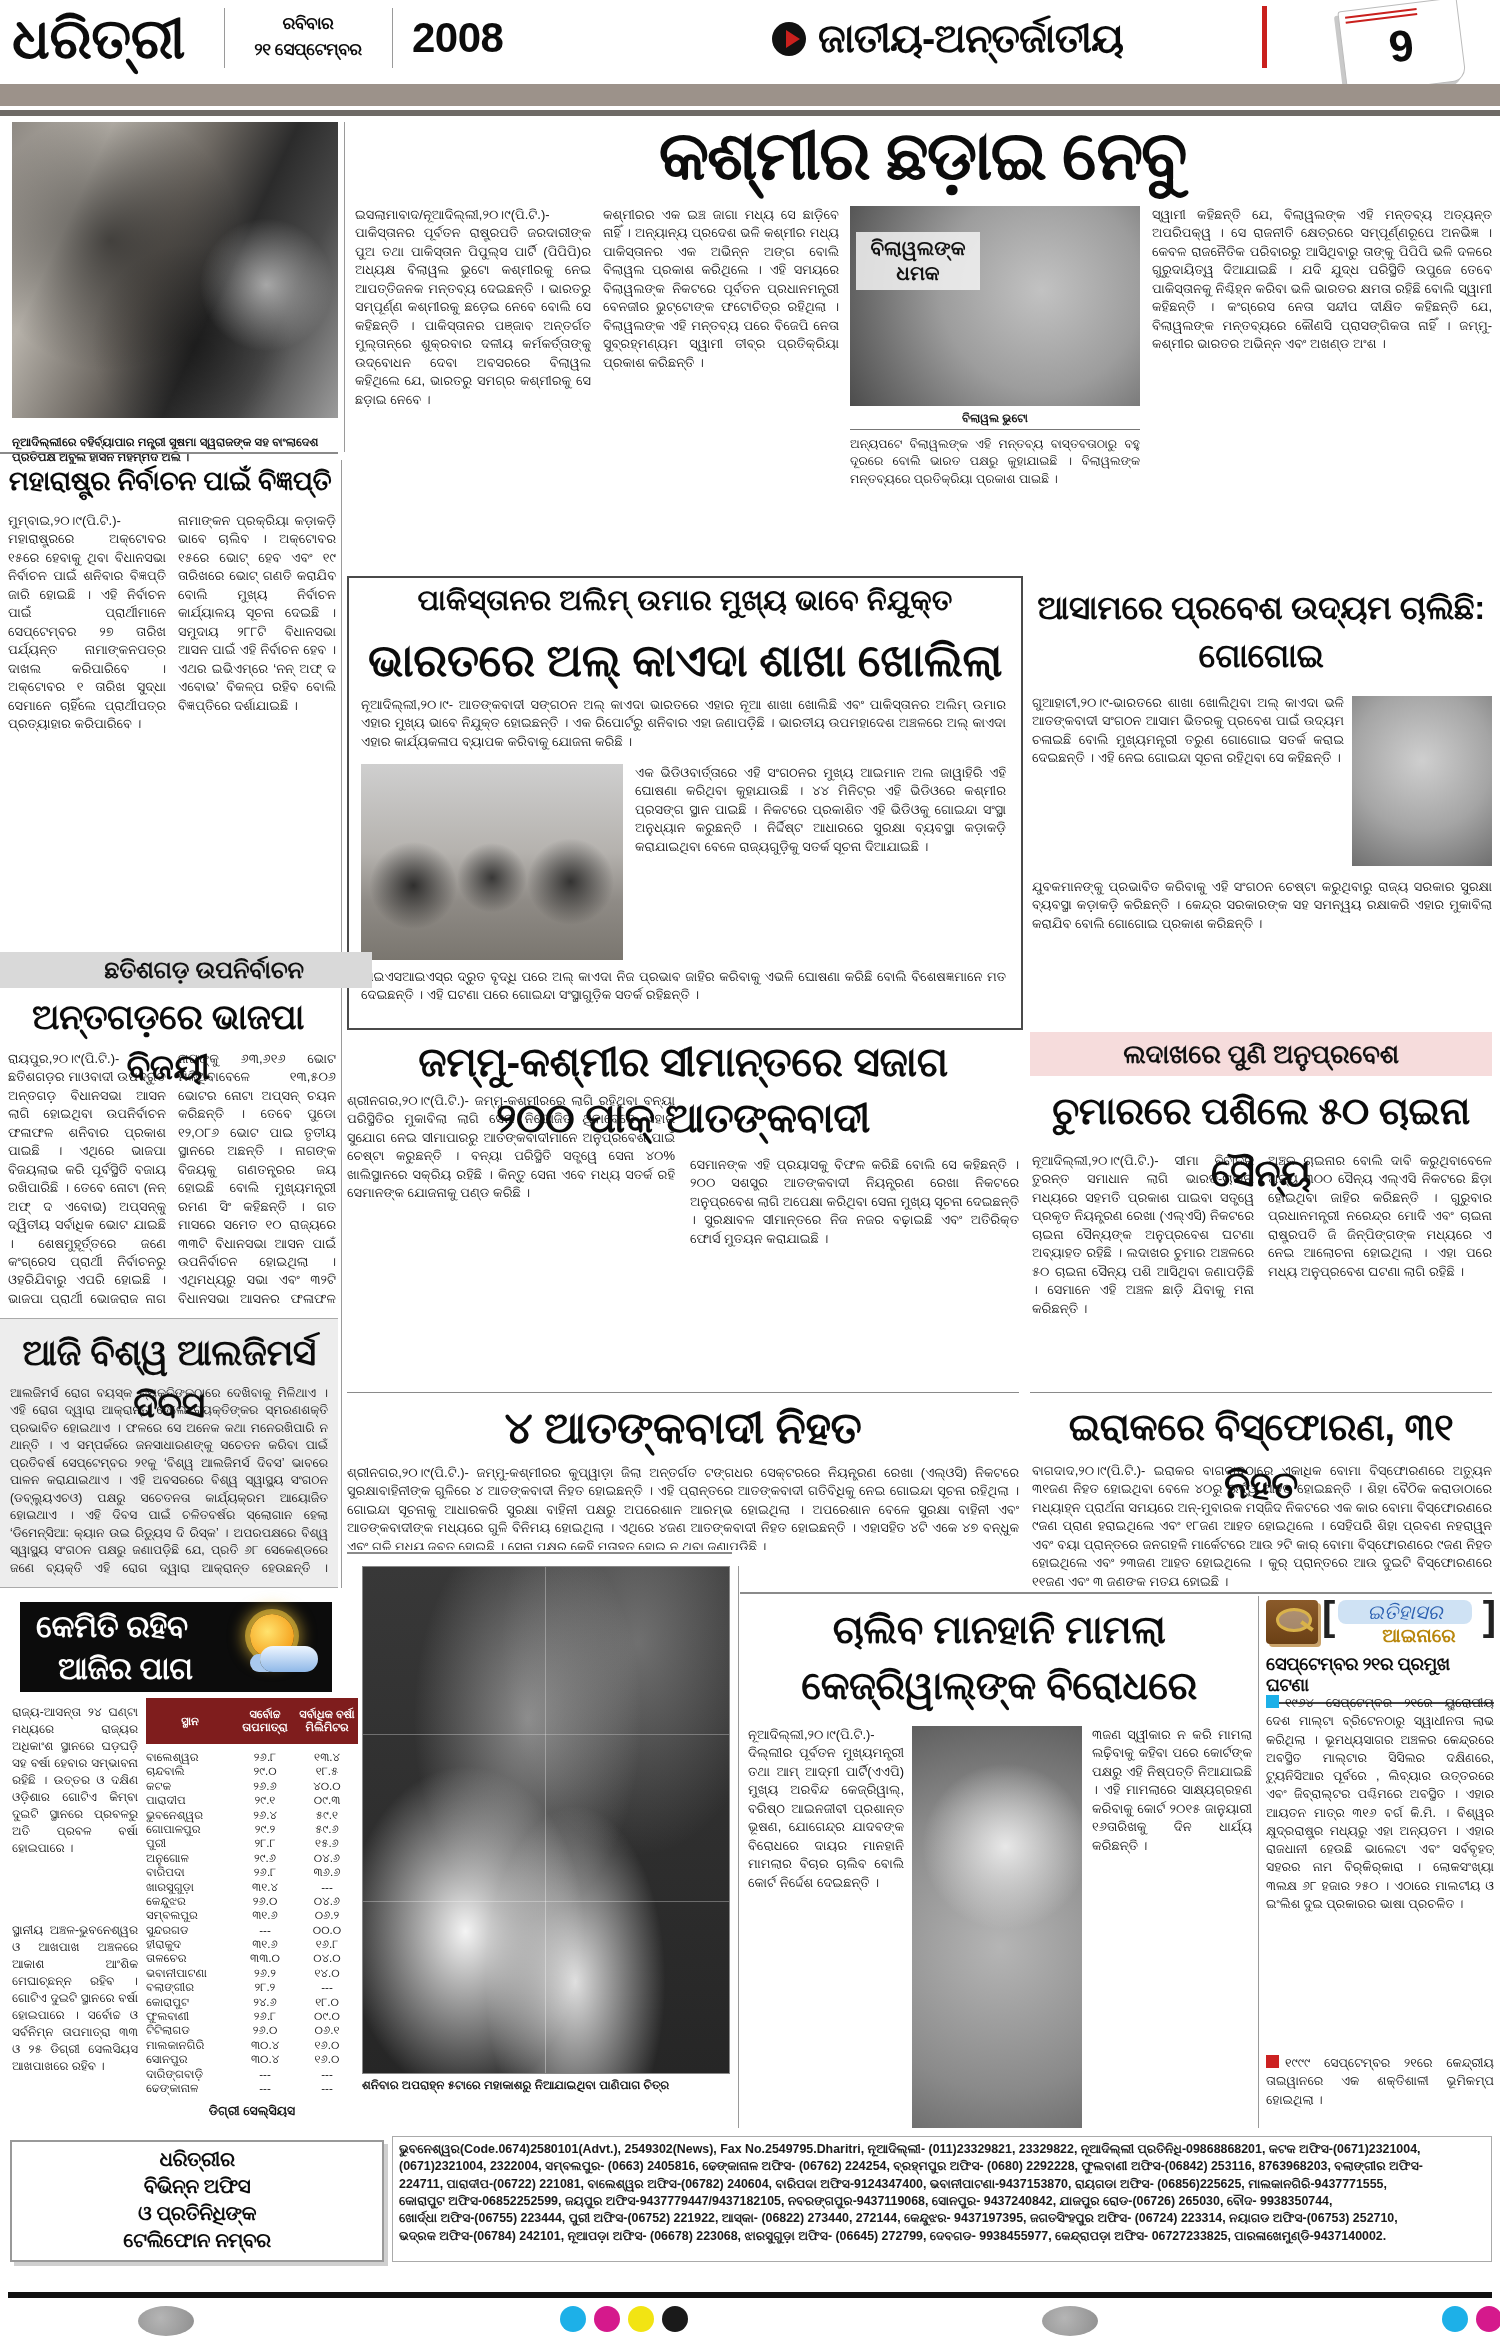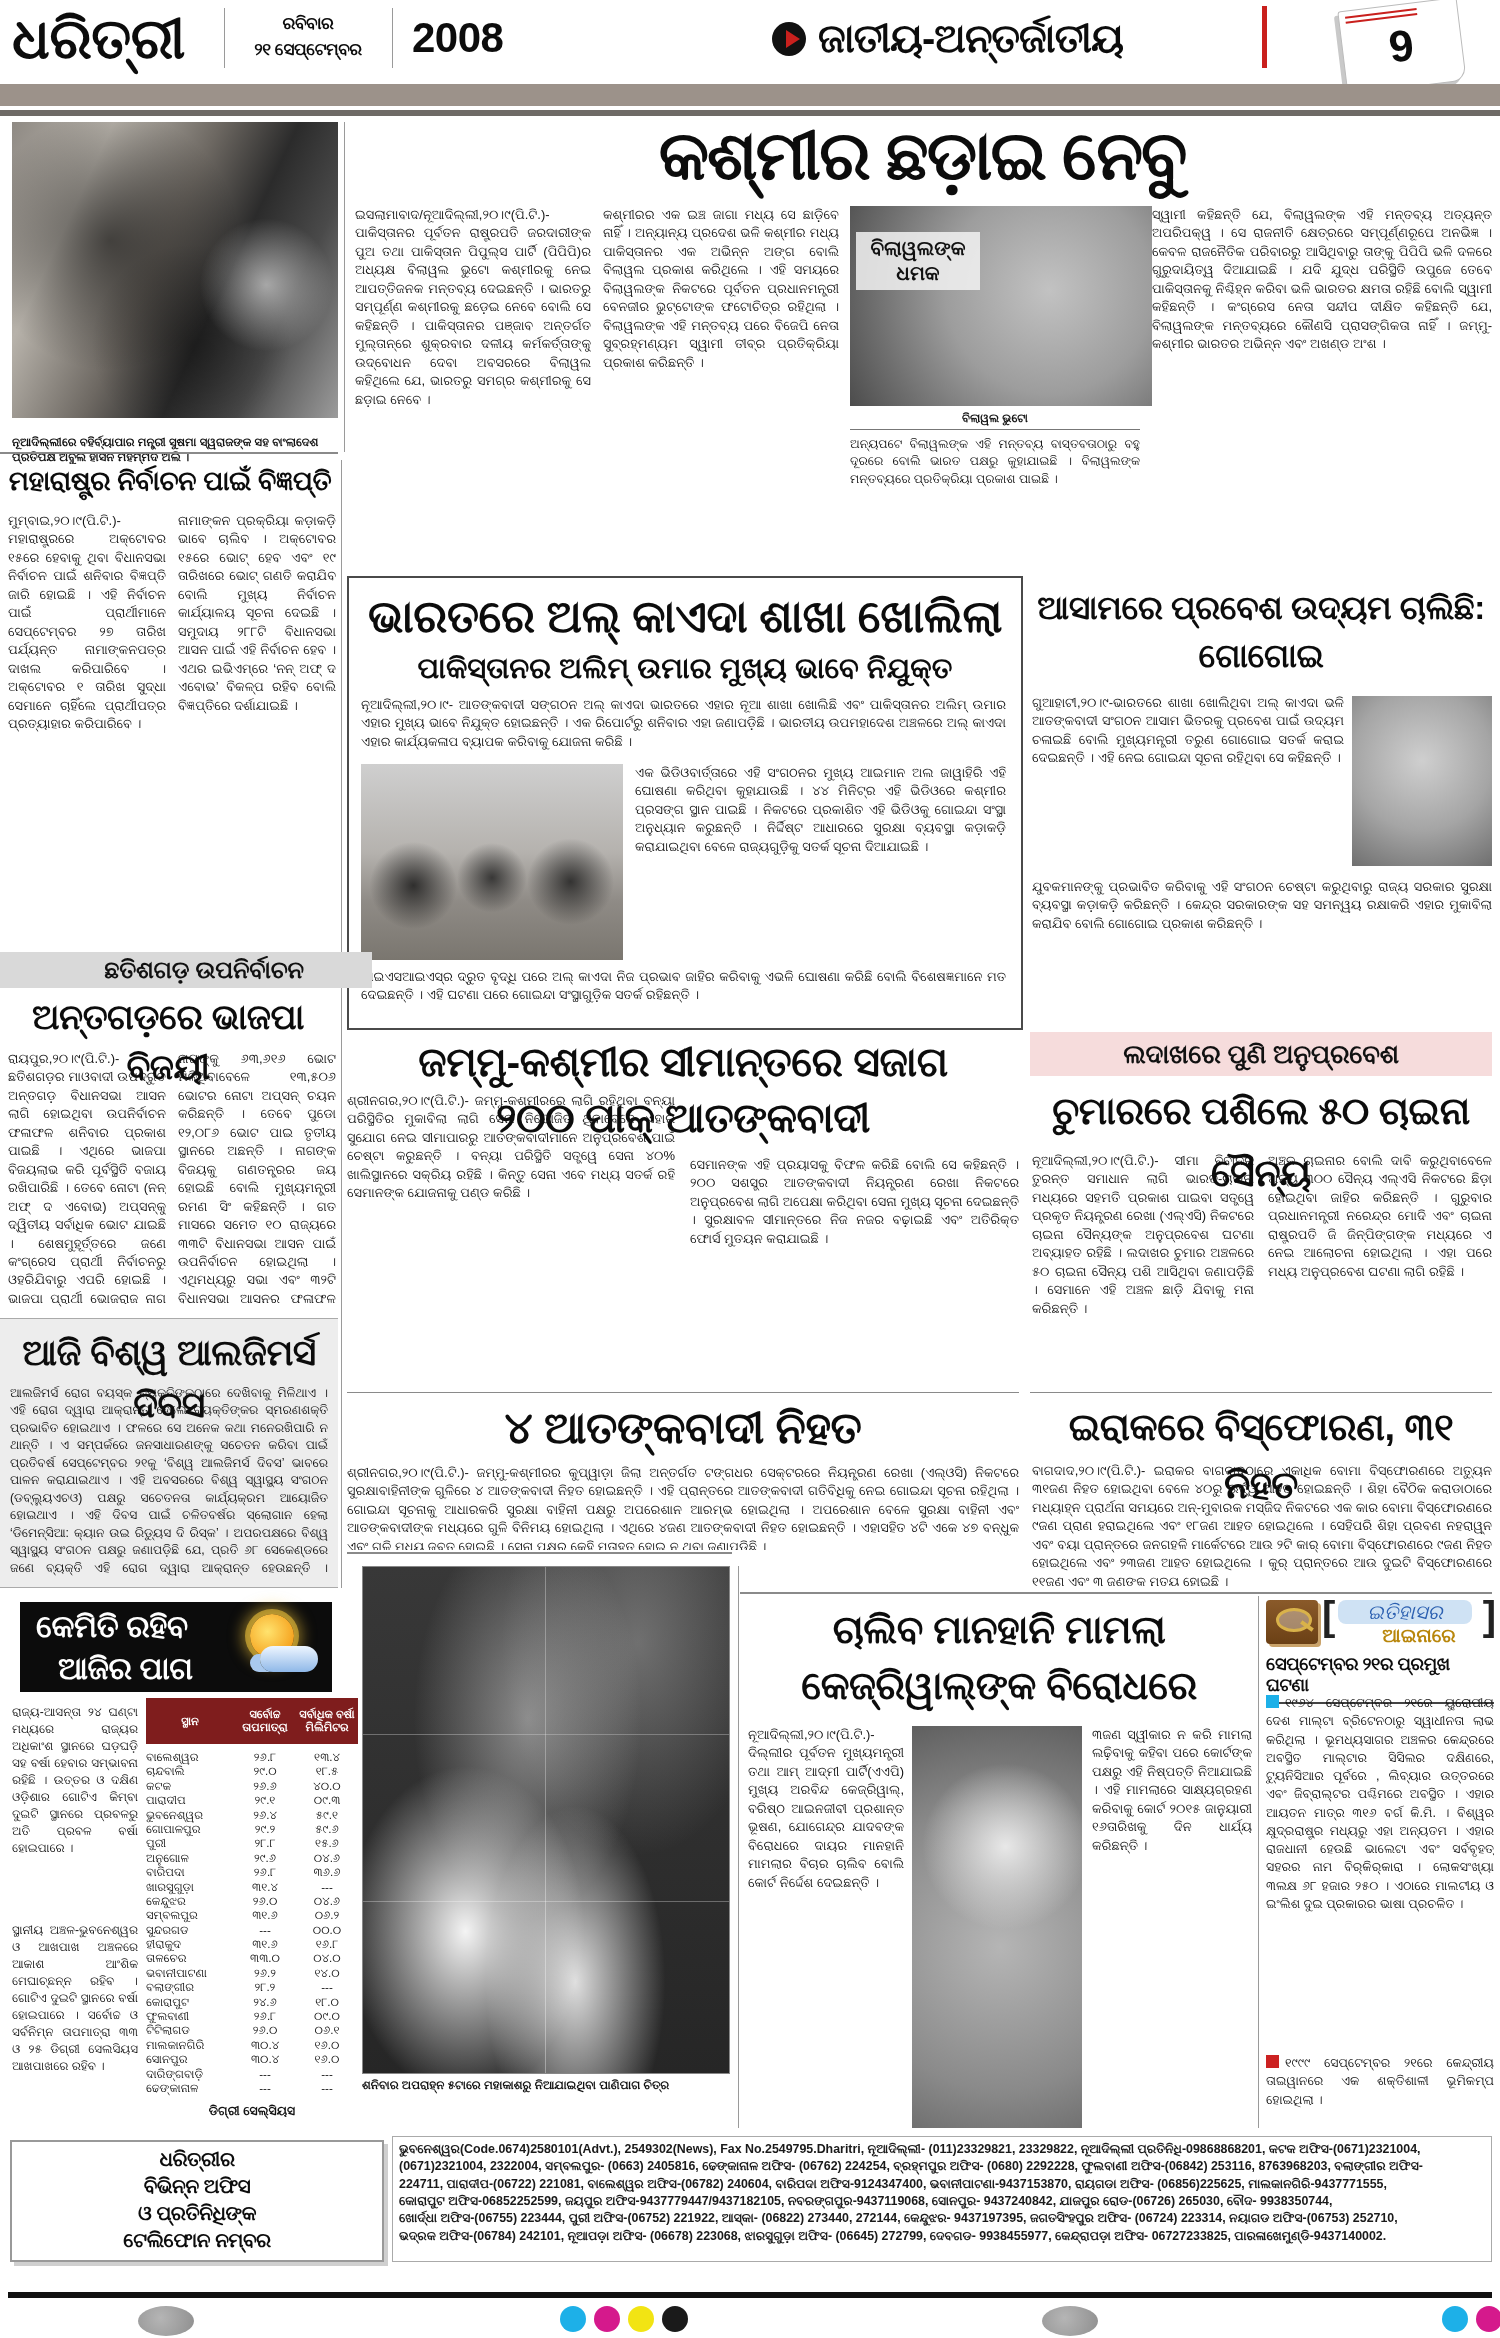--- a/index.html
+++ b/index.html
@@ -13,21 +13,21 @@
   .rule{background:#8a8a8a;}
   .vrule{background:#9a9a9a;width:1px;}
   .photo{background:#9a9a9a;}
   .ph-hand{background:
     radial-gradient(circle at 78% 55%, rgba(255,255,255,.55), transparent 22%),
     radial-gradient(circle at 30% 40%, rgba(0,0,0,.55), transparent 45%),
     radial-gradient(circle at 55% 75%, rgba(0,0,0,.35), transparent 35%),
     linear-gradient(115deg,#8f8a84 0%,#b7b2aa 22%,#6d6862 45%,#2b2b2b 62%,#4a4a4a 78%,#9c9c9c 100%);}
   .ph-bil{background:
     radial-gradient(circle at 66% 42%, #c2c2c2 0%, #9d9d9d 45%, #707070 75%, #4c4c4c 100%),
-    linear-gradient(#bbb,#888); padding-left: 12px;}
+    linear-gradient(#bbb,#888);}
   .ph-mil{background:
     radial-gradient(circle at 20% 62%, rgba(20,20,20,.8), transparent 18%),
     radial-gradient(circle at 50% 58%, rgba(30,30,30,.8), transparent 20%),
     radial-gradient(circle at 80% 60%, rgba(25,25,25,.8), transparent 18%),
     linear-gradient(#cfcfcf 0%,#b5b2ae 45%,#8f8b86 70%,#7a766f 100%);}
   .ph-gogoi{background:radial-gradient(circle at 50% 38%, #cfcfcf 0%, #a5a5a5 55%, #6f6f6f 100%);}
   .ph-kej{background:
     radial-gradient(circle at 55% 30%, #e8e8e8 0%, transparent 28%),
     radial-gradient(circle at 52% 55%, #b5b5b5 0%, #8a8a8a 60%, #5f5f5f 100%);}
   .sat{background:
@@ -105,22 +105,22 @@
 
   <div class="abs jt" style="left:1152px;top:206px;width:340px;height:356px;">ସ୍ୱାମୀ କହିଛନ୍ତି ଯେ, ବିଲାୱଲଙ୍କ ଏହି ମନ୍ତବ୍ୟ ଅତ୍ୟନ୍ତ ଅପରିପକ୍ୱ । ସେ ରାଜନୀତି କ୍ଷେତ୍ରରେ ସମ୍ପୂର୍ଣ୍ଣରୂପେ ଅନଭିଜ୍ଞ । କେବଳ ରାଜନୈତିକ ପରିବାରରୁ ଆସିଥିବାରୁ ତାଙ୍କୁ ପିପିପି ଭଳି ଦଳରେ ଗୁରୁଦାୟିତ୍ୱ ଦିଆଯାଇଛି । ଯଦି ଯୁଦ୍ଧ ପରିସ୍ଥିତି ଉପୁଜେ ତେବେ ପାକିସ୍ତାନକୁ ନିଶ୍ଚିହ୍ନ କରିବା ଭଳି ଭାରତର କ୍ଷମତା ରହିଛି ବୋଲି ସ୍ୱାମୀ କହିଛନ୍ତି । କଂଗ୍ରେସ ନେତା ସନ୍ଦୀପ ଦୀକ୍ଷିତ କହିଛନ୍ତି ଯେ, ବିଲାୱଲଙ୍କ ମନ୍ତବ୍ୟରେ କୌଣସି ପ୍ରାସଙ୍ଗିକତା ନାହିଁ । ଜମ୍ମୁ-କଶ୍ମୀର ଭାରତର ଅଭିନ୍ନ ଏବଂ ଅଖଣ୍ଡ ଅଂଶ ।</div>
 
   <div class="abs rule" style="left:0;top:452px;width:338px;height:2px;"></div>
   <div class="abs hd ctr" style="left:2px;top:460px;width:336px;font-size:27px;line-height:42px;">ମହାରାଷ୍ଟ୍ର ନିର୍ବାଚନ ପାଇଁ ବିଜ୍ଞପ୍ତି</div>
   <div class="abs jt" style="left:8px;top:512px;width:158px;height:434px;">ମୁମ୍ବାଇ,୨୦।୯(ପି.ଟି.)-ମହାରାଷ୍ଟ୍ରରେ ଅକ୍ଟୋବର ୧୫ରେ ହେବାକୁ ଥିବା ବିଧାନସଭା ନିର୍ବାଚନ ପାଇଁ ଶନିବାର ବିଜ୍ଞପ୍ତି ଜାରି ହୋଇଛି । ଏହି ନିର୍ବାଚନ ପାଇଁ ପ୍ରାର୍ଥୀମାନେ ସେପ୍ଟେମ୍ବର ୨୭ ତାରିଖ ପର୍ଯ୍ୟନ୍ତ ନାମାଙ୍କନପତ୍ର ଦାଖଲ କରିପାରିବେ । ଅକ୍ଟୋବର ୧ ତାରିଖ ସୁଦ୍ଧା ସେମାନେ ଚାହିଁଲେ ପ୍ରାର୍ଥୀପତ୍ର ପ୍ରତ୍ୟାହାର କରିପାରିବେ ।</div>
   <div class="abs jt" style="left:178px;top:512px;width:158px;height:434px;">ନାମାଙ୍କନ ପ୍ରକ୍ରିୟା କଡ଼ାକଡ଼ି ଭାବେ ଚାଲିବ । ଅକ୍ଟୋବର ୧୫ରେ ଭୋଟ୍ ହେବ ଏବଂ ୧୯ ତାରିଖରେ ଭୋଟ୍ ଗଣତି କରାଯିବ ବୋଲି ମୁଖ୍ୟ ନିର୍ବାଚନ କାର୍ଯ୍ୟାଳୟ ସୂଚନା ଦେଇଛି । ସମୁଦାୟ ୨୮୮ଟି ବିଧାନସଭା ଆସନ ପାଇଁ ଏହି ନିର୍ବାଚନ ହେବ । ଏଥର ଇଭିଏମ୍‌ରେ ‘ନନ୍ ଅଫ୍ ଦ ଏବୋଭ’ ବିକଳ୍ପ ରହିବ ବୋଲି ବିଜ୍ଞପ୍ତିରେ ଦର୍ଶାଯାଇଛି ।</div>
   <div class="abs vrule" style="left:341px;top:460px;height:1128px;"></div>
 
   <div class="abs" style="left:347px;top:576px;width:672px;height:450px;border:2px solid #4a4a4a;">
+    <div class="hd ctr" style="font-size:29px;line-height:44px;letter-spacing:0;">ପାକିସ୍ତାନର ଅଲିମ୍ ଉମାର ମୁଖ୍ୟ ଭାବେ ନିଯୁକ୍ତ</div>
     <div class="hd ctr" style="margin-top:10px;font-size:45px;line-height:58px;">ଭାରତରେ ଅଲ୍ କାଏଦା ଶାଖା ଖୋଲିଲା</div>
-    <div class="hd ctr" style="font-size:29px;line-height:44px;letter-spacing:0;">ପାକିସ୍ତାନର ଅଲିମ୍ ଉମାର ମୁଖ୍ୟ ଭାବେ ନିଯୁକ୍ତ</div>
     <div class="jt" style="position:absolute;left:12px;top:118px;width:645px;height:62px;">ନୂଆଦିଲ୍ଲୀ,୨୦।୯- ଆତଙ୍କବାଦୀ ସଙ୍ଗଠନ ଅଲ୍ କାଏଦା ଭାରତରେ ଏହାର ନୂଆ ଶାଖା ଖୋଲିଛି ଏବଂ ପାକିସ୍ତାନର ଅଲିମ୍ ଉମାର ଏହାର ମୁଖ୍ୟ ଭାବେ ନିଯୁକ୍ତ ହୋଇଛନ୍ତି । ଏକ ରିପୋର୍ଟରୁ ଶନିବାର ଏହା ଜଣାପଡ଼ିଛି । ଭାରତୀୟ ଉପମହାଦେଶ ଅଞ୍ଚଳରେ ଅଲ୍ କାଏଦା ଏହାର କାର୍ଯ୍ୟକଳାପ ବ୍ୟାପକ କରିବାକୁ ଯୋଜନା କରିଛି ।</div>
     <div class="photo ph-mil" style="position:absolute;left:12px;top:186px;width:262px;height:196px;"></div>
     <div class="jt" style="position:absolute;left:286px;top:186px;width:371px;height:196px;">ଏକ ଭିଡିଓବାର୍ତ୍ତାରେ ଏହି ସଂଗଠନର ମୁଖ୍ୟ ଆଇମାନ ଅଲ ଜାୱାହିରି ଏହି ଘୋଷଣା କରିଥିବା କୁହାଯାଉଛି । ୪୪ ମିନିଟ୍‌ର ଏହି ଭିଡିଓରେ କଶ୍ମୀର ପ୍ରସଙ୍ଗ ସ୍ଥାନ ପାଇଛି । ନିକଟରେ ପ୍ରକାଶିତ ଏହି ଭିଡିଓକୁ ଗୋଇନ୍ଦା ସଂସ୍ଥା ଅନୁଧ୍ୟାନ କରୁଛନ୍ତି । ନିର୍ଦ୍ଦିଷ୍ଟ ଆଧାରରେ ସୁରକ୍ଷା ବ୍ୟବସ୍ଥା କଡ଼ାକଡ଼ି କରାଯାଇଥିବା ବେଳେ ରାଜ୍ୟଗୁଡ଼ିକୁ ସତର୍କ ସୂଚନା ଦିଆଯାଇଛି ।</div>
     <div class="jt" style="position:absolute;left:12px;top:390px;width:645px;height:50px;">ଆଇଏସଆଇଏସ୍‌ର ଦ୍ରୁତ ବୃଦ୍ଧି ପରେ ଅଲ୍ କାଏଦା ନିଜ ପ୍ରଭାବ ଜାହିର କରିବାକୁ ଏଭଳି ଘୋଷଣା କରିଛି ବୋଲି ବିଶେଷଜ୍ଞମାନେ ମତ ଦେଇଛନ୍ତି । ଏହି ଘଟଣା ପରେ ଗୋଇନ୍ଦା ସଂସ୍ଥାଗୁଡ଼ିକ ସତର୍କ ରହିଛନ୍ତି ।</div>
   </div>
 
   <div class="abs hd ctr" style="left:1030px;top:584px;width:462px;font-size:33px;line-height:48px;">ଆସାମରେ ପ୍ରବେଶ ଉଦ୍ୟମ ଚାଲିଛି: ଗୋଗୋଇ</div>
   <div class="abs jt" style="left:1032px;top:694px;width:312px;height:178px;">ଗୁଆହାଟୀ,୨୦।୯-ଭାରତରେ ଶାଖା ଖୋଲିଥିବା ଅଲ୍ କାଏଦା ଭଳି ଆତଙ୍କବାଦୀ ସଂଗଠନ ଆସାମ ଭିତରକୁ ପ୍ରବେଶ ପାଇଁ ଉଦ୍ୟମ ଚଳାଇଛି ବୋଲି ମୁଖ୍ୟମନ୍ତ୍ରୀ ତରୁଣ ଗୋଗୋଇ ସତର୍କ କରାଇ ଦେଇଛନ୍ତି । ଏହି ନେଇ ଗୋଇନ୍ଦା ସୂଚନା ରହିଥିବା ସେ କହିଛନ୍ତି ।</div>
   <div class="abs photo ph-gogoi" style="left:1352px;top:696px;width:140px;height:170px;"></div>
   <div class="abs jt" style="left:1032px;top:878px;width:460px;height:148px;">ଯୁବକମାନଙ୍କୁ ପ୍ରଭାବିତ କରିବାକୁ ଏହି ସଂଗଠନ ଚେଷ୍ଟା କରୁଥିବାରୁ ରାଜ୍ୟ ସରକାର ସୁରକ୍ଷା ବ୍ୟବସ୍ଥା କଡ଼ାକଡ଼ି କରିଛନ୍ତି । କେନ୍ଦ୍ର ସରକାରଙ୍କ ସହ ସମନ୍ୱୟ ରକ୍ଷାକରି ଏହାର ମୁକାବିଲା କରାଯିବ ବୋଲି ଗୋଗୋଇ ପ୍ରକାଶ କରିଛନ୍ତି ।</div>

